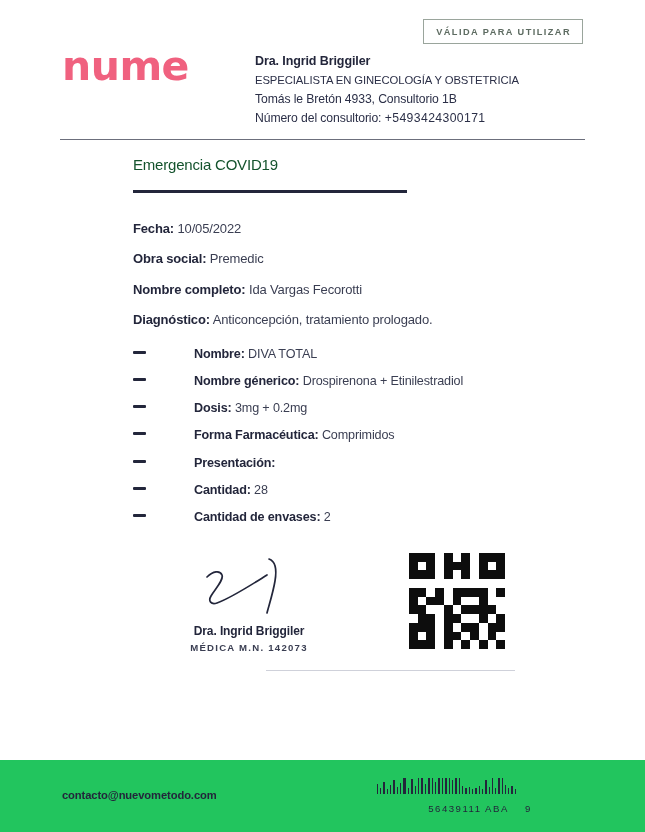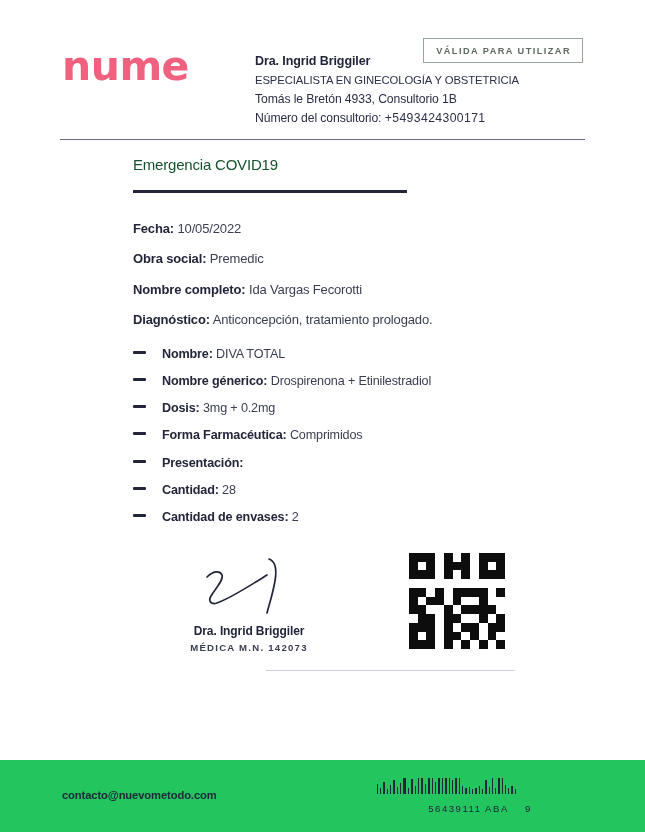--- a/index.html
+++ b/index.html
@@ -63,21 +63,21 @@
     font-size: 12.2px;
     color: #2b2f47;
     line-height: 1.62;
     letter-spacing: -0.1px;
   }
   .doc-phone .num { letter-spacing: 0.4px; }
 
   .valid-badge {
     position: absolute;
     right: 62px;
-    top: 38px;
+    top: 19px;
     border: 1px solid #9aa59c;
     color: #5d6b61;
     font-size: 9.2px;
     font-weight: 700;
     letter-spacing: 1.45px;
     padding: 7px 11px 6px 12px;
     white-space: nowrap;
   }
 
   .rule-top {
@@ -149,20 +149,21 @@
   }
   .med-text {
     font-size: 12.6px;
     letter-spacing: -0.15px;
     color: #3a3e52;
     line-height: 1.2;
   }
   .med-text b {
     font-weight: 700;
     color: #23263b;
+    margin-left: 32px;
   }
 
   
   .sign-area {
     position: relative;
     margin-top: 26px;
     height: 120px;
   }
   .signature {
     position: absolute;

